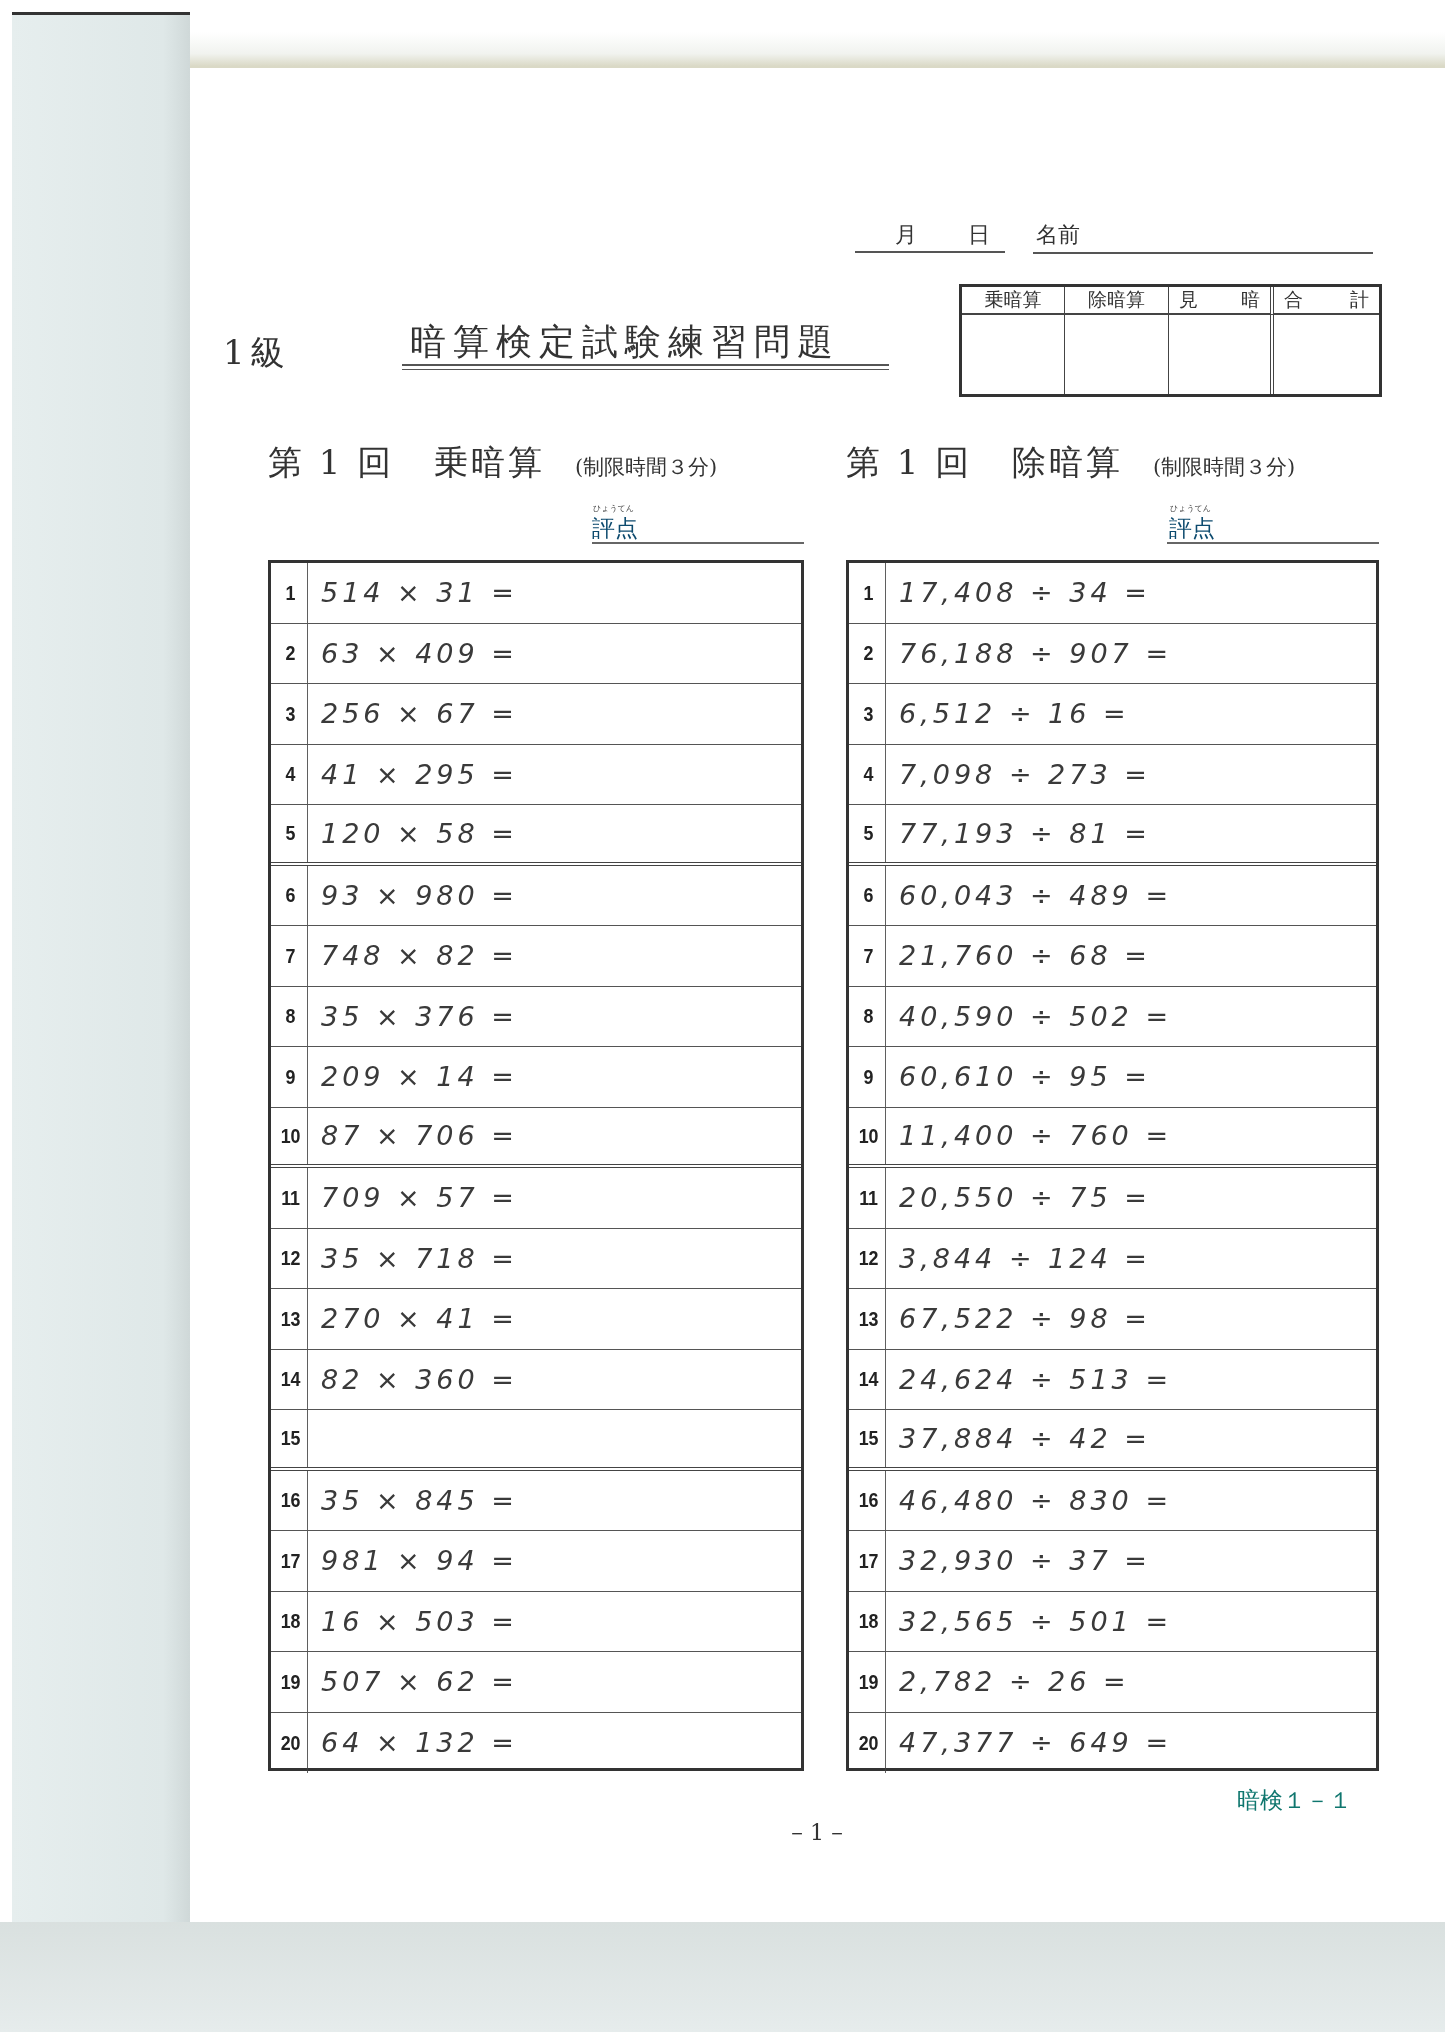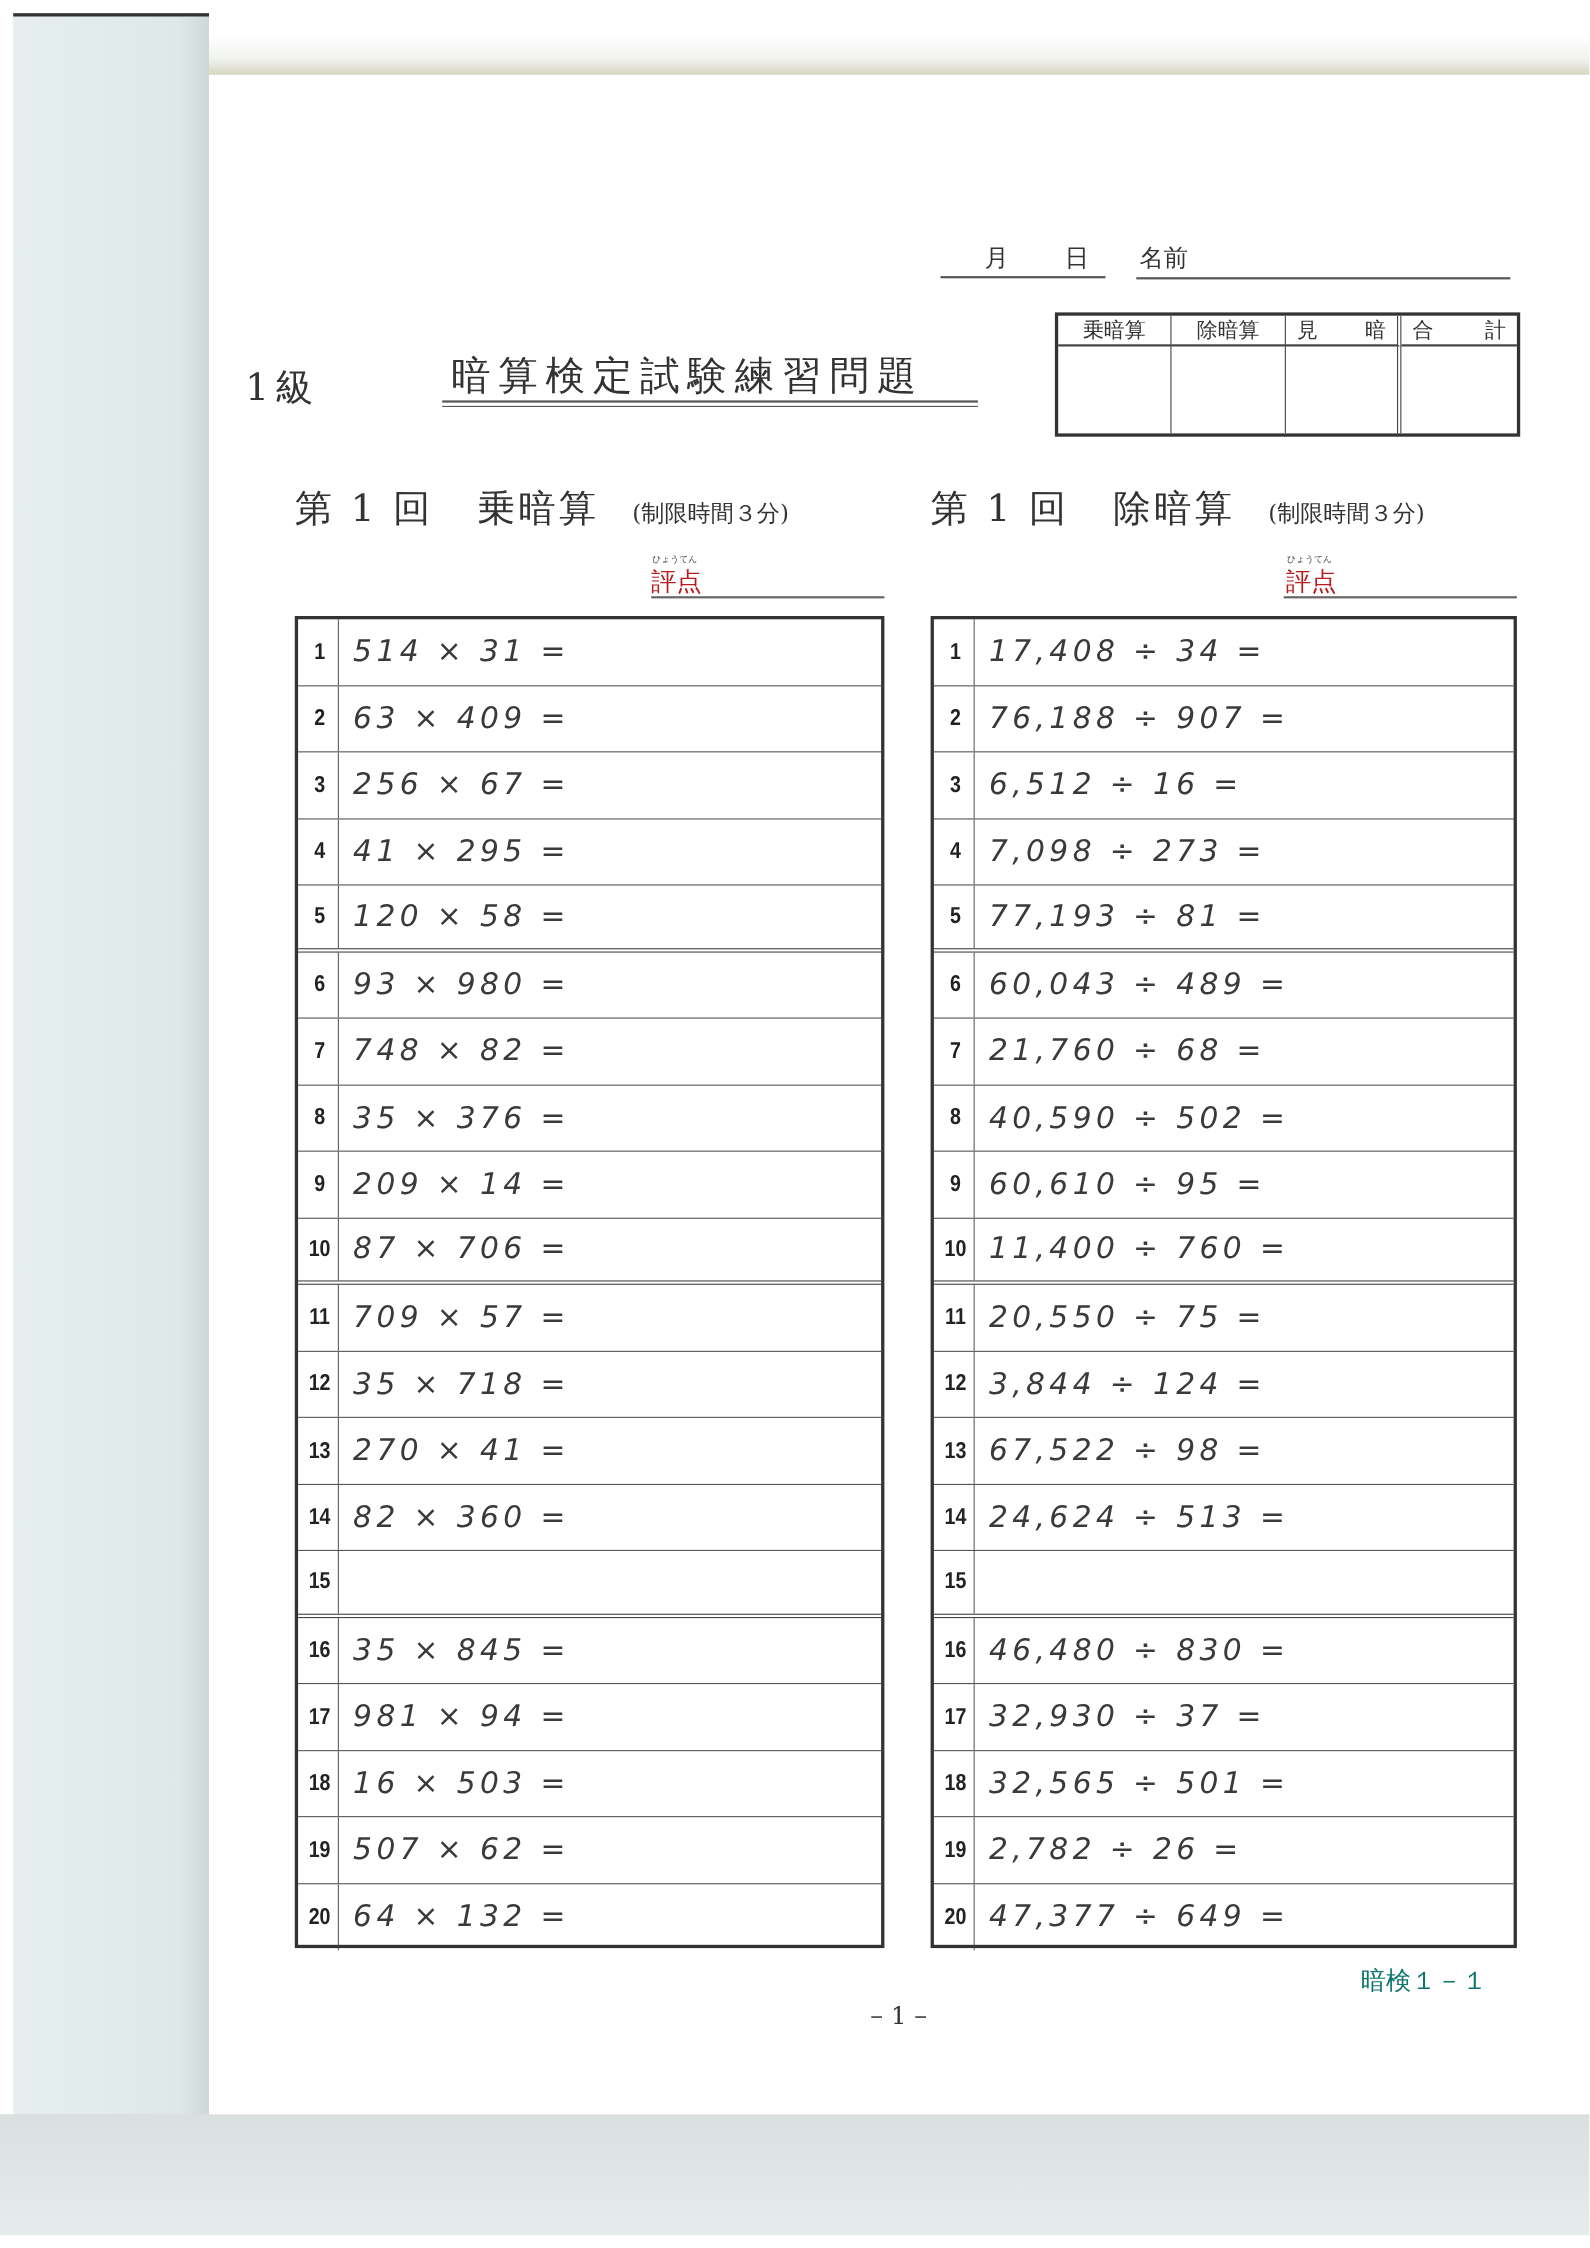--- a/index.html
+++ b/index.html
@@ -27,21 +27,21 @@
   .score-box .cell { border-right: 1px solid #444; font-family: "DejaVu Sans", sans-serif; font-size: 19px; color: #333; display: flex; align-items: center; justify-content: center; }
   .score-box .hdr { border-bottom: 2px solid #444; }
   .score-box .cell.c3 { border-right: 4px double #444; }
   .score-box .cell.c4 { border-right: none; }
   .spread { justify-content: space-between !important; padding: 0 10px; }
 
   
   .sec-title { position: absolute; top: 440px; font-size: 34px; letter-spacing: 3px; color: #333; white-space: nowrap; }
   .sec-title .limit { font-size: 21px; letter-spacing: 0; margin-left: 16px; }
   .ruby { position: absolute; font-family: "DejaVu Sans", sans-serif; font-size: 8px; color: #444; }
-  .score-label { position: absolute; font-family: "DejaVu Sans", sans-serif; font-size: 23px; color: #b91c1c; }
+  .score-label { position: absolute; font-family: "DejaVu Sans", sans-serif; font-size: 23px; color: #0c4a6e; }
   .score-rule { position: absolute; height: 2px; background: #666; }
 
   
   .ptable { position: absolute; top: 560px; height: 1211px; border: 3px solid #333; }
   .ptable .row { position: relative; height: 60.5px; display: flex; border-bottom: 1px solid #555; }
   .ptable .row:last-child { border-bottom: none; }
   .ptable .row.group-end { border-bottom: 4px double #444; }
   .ptable .no { width: 40px; border-right: 1px solid #444; display: flex; align-items: center; justify-content: center; font-family: "Liberation Sans", sans-serif; font-weight: bold; font-size: 21px; color: #222; transform: scaleX(0.85); }
   .ptable .expr { flex: 1; display: flex; align-items: center; padding-left: 10px; font-family: "DejaVu Sans", sans-serif; font-style: oblique; font-weight: 200; font-size: 27px; letter-spacing: 4px; color: #3a3a3a; }
 
@@ -237,20 +237,21 @@
     <div class="row">
       <div class="no">13</div>
       <div class="expr">67,522 ÷ 98 =</div>
     </div>
     <div class="row">
       <div class="no">14</div>
       <div class="expr">24,624 ÷ 513 =</div>
     </div>
     <div class="row group-end">
       <div class="no">15</div>
+      <div class="expr">37,884 ÷ 42 =</div>
     </div>
     <div class="row">
       <div class="no">16</div>
       <div class="expr">46,480 ÷ 830 =</div>
     </div>
     <div class="row">
       <div class="no">17</div>
       <div class="expr">32,930 ÷ 37 =</div>
     </div>
     <div class="row">

